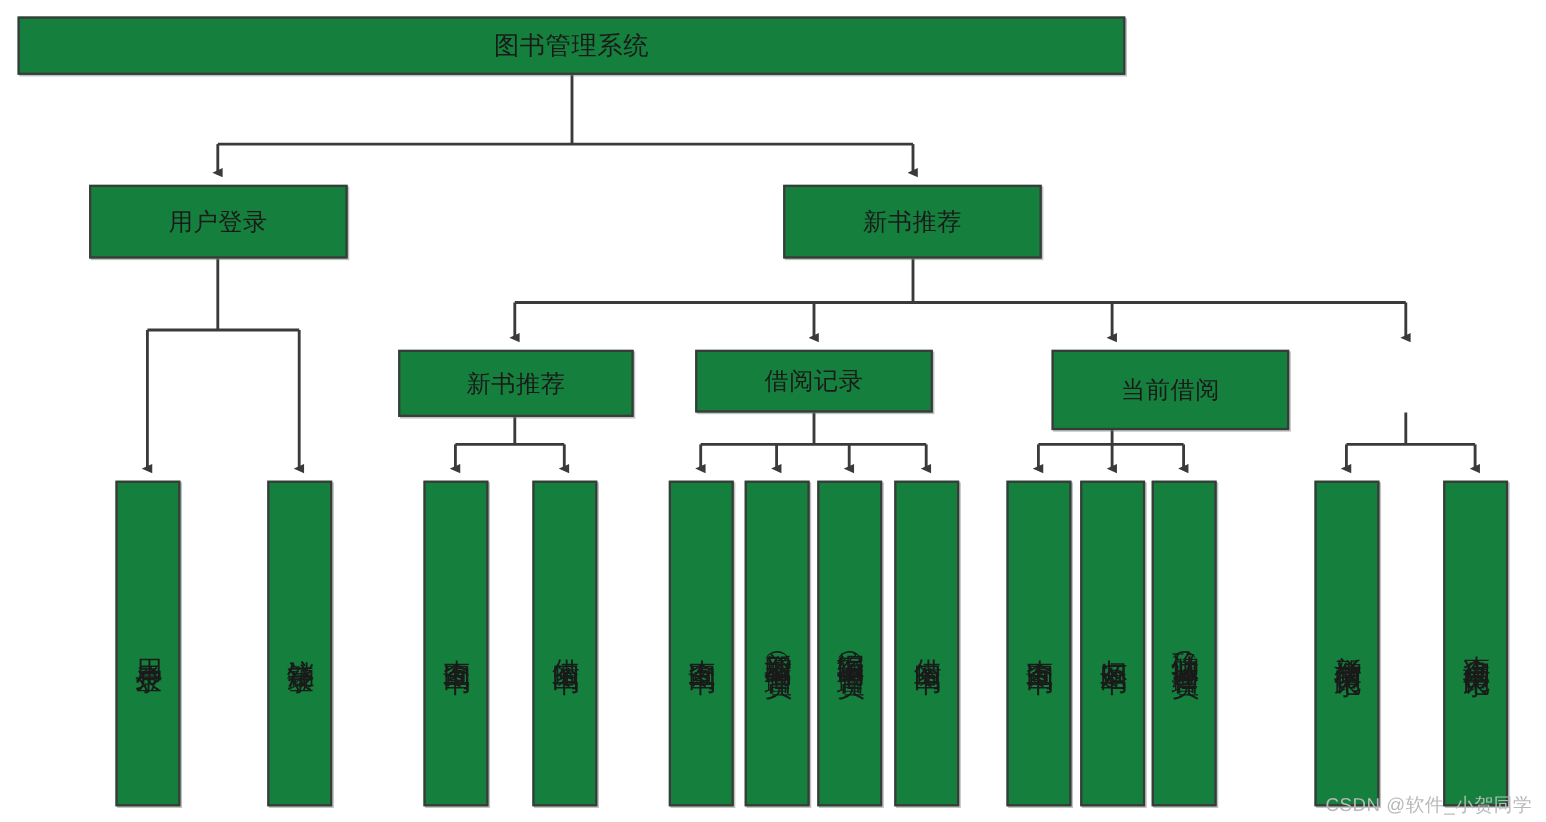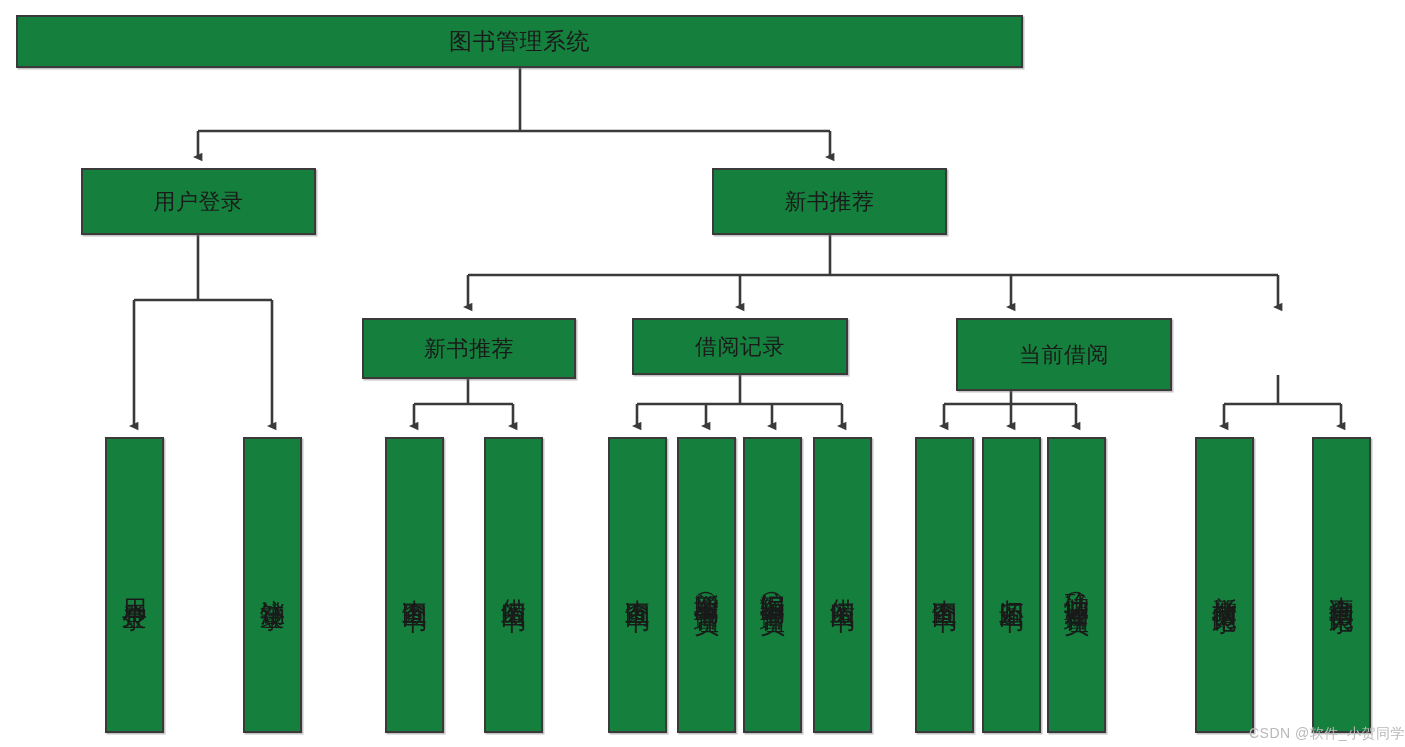--- a/index.html
+++ b/index.html
@@ -58,23 +58,23 @@
   .node.vert .label {
     writing-mode: vertical-rl;
     text-orientation: upright;
     font-size: 25px;
     line-height: 1.0;
     letter-spacing: 3px;
     white-space: nowrap;
   }
   .watermark {
     position: absolute;
-    right: 0;
+    right: 12px;
     bottom: 4px;
-    font-size: 14px;
+    font-size: 17px;
     color: #b9b9b9;
     letter-spacing: 0.5px;
     white-space: nowrap;
     user-select: none;
   }
 </style>
 </head>
 <body>
 
 <div id="canvas">

